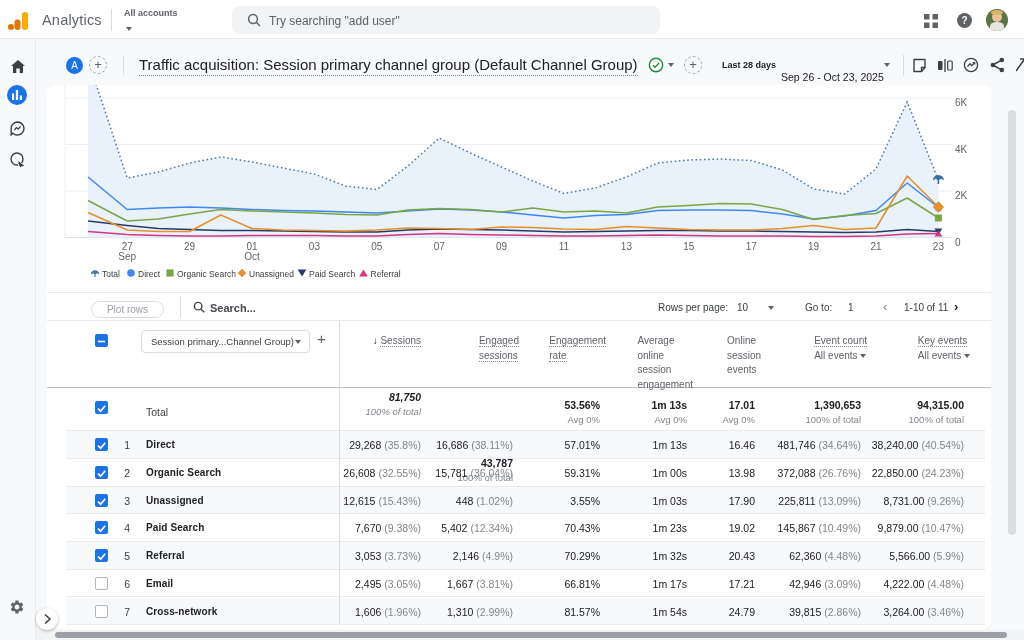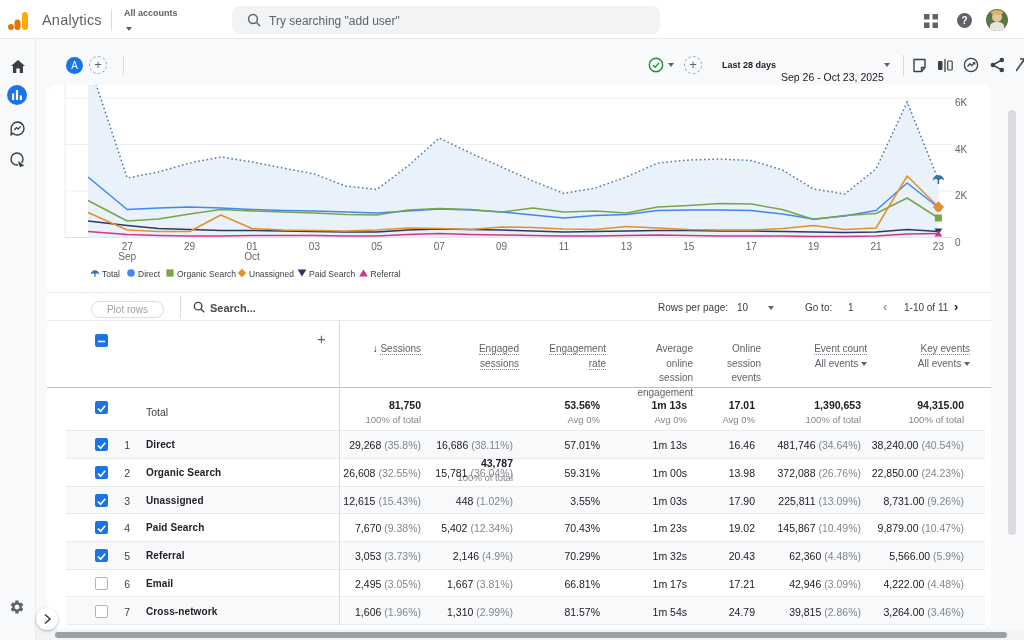--- a/index.html
+++ b/index.html
@@ -33,21 +33,21 @@
 .legend span.lt { position:absolute; top:4px; }
 
 .toolbar { position:absolute; left:0; top:207px; width:944px; height:29px; border-top:1px solid #e8eaed; border-bottom:1px solid #e8eaed; }
 .plotrows { position:absolute; left:44px; top:8px; width:73px; height:17px; border:1px solid #dadce0; border-radius:13px; color:#9aa0a6; font-size:10px; text-align:center; line-height:15px; }
 .tbdiv { position:absolute; left:133px; top:3px; width:1px; height:22px; background:#dadce0; }
 .searchtx { position:absolute; left:163px; top:9px; font-size:11px; color:#45484d;font-weight:bold; }
 .rpp { position:absolute; top:9px; font-size:10px; color:#3c4043; }
 
 .vdiv { position:absolute; left:339px; top:321px; width:1px; height:304px; background:#dadce0; }
 .thead { position:absolute; left:0; top:237px; width:944px; height:66px; border-bottom:1px solid #bdc1c6; }
-.hlabel { font-size:10px; color:#5f6368; line-height:14.5px; text-align:right; position:absolute; top:20px; }
+.hlabel { font-size:10px; color:#5f6368; line-height:14.5px; text-align:left; position:absolute; top:12px; }
 .hlabel .u { border-bottom:1px dotted #80868b; }
 .dimpill { position:absolute; left:94px; top:8px; width:169px; height:23px; border:1px solid #dadce0; border-radius:4px; font-size:9.5px; color:#3c4043; line-height:21px; padding-left:9px; }
 .trow { position:absolute; left:19px; width:919px; height:27.7px; border-bottom:1px solid #e8eaed; }
 .tint { background:#f8f9fb; }
 .cell { position:absolute; font-size:10.5px; color:#202124; top:8px; white-space:nowrap; }
 .cell .pct { color:#80868b; }
 .rnum { position:absolute; left:36px; width:28px; text-align:right; top:8px; font-size:10.5px; color:#3c4043; }
 .rname { position:absolute; left:80px; top:8px; font-size:10px; font-weight:600; color:#202124; letter-spacing:.1px; }
 .cb { position:absolute; left:29px; top:7px; width:13px; height:13px; border-radius:2px; }
 .cb.on { background:#1a73e8; }
@@ -118,20 +118,21 @@
       </svg>
   <svg width="16" height="16" style="position:absolute;left:9px;top:560px" viewBox="0 0 24 24">
         <path fill="#5f6368" d="M19.14 12.94c.04-.3.06-.61.06-.94 0-.32-.02-.64-.07-.94l2.03-1.58c.18-.14.23-.41.12-.61l-1.92-3.32c-.12-.22-.37-.29-.59-.22l-2.39.96c-.5-.38-1.03-.7-1.62-.94l-.36-2.54c-.04-.24-.24-.41-.48-.41h-3.84c-.24 0-.43.17-.47.41l-.36 2.54c-.59.24-1.13.57-1.62.94l-2.39-.96c-.22-.08-.47 0-.59.22L2.74 8.87c-.12.21-.08.47.12.61l2.03 1.58c-.05.3-.09.63-.09.94s.02.64.07.94l-2.03 1.58c-.18.14-.23.41-.12.61l1.92 3.32c.12.22.37.29.59.22l2.39-.96c.5.38 1.03.7 1.62.94l.36 2.54c.05.24.24.41.48.41h3.84c.24 0 .44-.17.47-.41l.36-2.54c.59-.24 1.13-.56 1.62-.94l2.39.96c.22.08.47 0 .59-.22l1.92-3.32c.12-.22.07-.47-.12-.61l-2.01-1.58zM12 15.6c-1.98 0-3.6-1.62-3.6-3.6s1.62-3.6 3.6-3.6 3.6 1.62 3.6 3.6-1.62 3.6-3.6 3.6z"></path>
       </svg>
 </div>
 
 <div class="titlebar"></div>
 <div class="acirc">A</div>
 <div class="pluscirc" style="left:89px; top:56px;">+</div>
 <div class="titlediv"></div>
+<div class="rtitle">Traffic acquisition: Session primary channel group (Default Channel Group)</div>
 <svg width="16" height="16" style="position:absolute;left:648px;top:57px" viewBox="0 0 16 16">
       <circle cx="8" cy="8" r="6.7" fill="none" stroke="#1e8e3e" stroke-width="1.4"></circle>
       <path d="M5 8.2 L7.2 10.3 L11 5.9" fill="none" stroke="#1e8e3e" stroke-width="1.4"></path>
     </svg>
 <span class="caret" style="position:absolute;left:668px;top:63px"></span>
 <div class="pluscirc" style="left:684px; top:56px;">+</div>
 <div class="datebold">Last 28 days</div>
 <div class="daterange">Sep 26 - Oct 23, 2025</div>
 <span class="caret" style="position:absolute;left:884px;top:63px"></span>
 <div class="hdrdiv2"></div>
@@ -234,36 +235,37 @@
     <div class="rpp" style="left:801px;">1</div>
     <div class="rpp" style="left:836px;color:#80868b;font-size:13px;top:6px;">‹</div>
     <div class="rpp" style="left:857px;">1-10 of 11</div>
     <div class="rpp" style="left:907px;color:#202124;font-size:13px;top:6px;font-weight:bold;">›</div>
   </div>
 
   <div class="thead">
     <div class="cb" style="left:48px;top:12px;background:#1a73e8;"><svg width="13" height="13" viewBox="0 0 13 13">
             <line x1="3" y1="6.5" x2="10" y2="6.5" stroke="#fff" stroke-width="1.6"></line>
           </svg></div>
+    <div class="dimpill">Session primary...Channel Group)<span class="caret" style="position:absolute;right:8px;top:9px;"></span></div>
     <div style="position:absolute;left:270px;top:8px;font-size:15px;color:#5f6368;">+</div>
     <div class="hlabel" style="right:570px;"><span style="color:#202124">↓</span> <span class="u">Sessions</span></div>
     <div class="hlabel" style="right:472px;"><span class="u">Engaged</span><br><span class="u">sessions</span></div>
     <div class="hlabel" style="right:385px;"><span class="u">Engagement</span><br><span class="u">rate</span></div>
     <div class="hlabel" style="right:298px;">Average<br>online<br>session<br>engagement</div>
     <div class="hlabel" style="right:230px;">Online<br>session<br>events</div>
     <div class="hlabel" style="right:124px;"><span class="u">Event count</span><br><span style="font-size:10px;">All events</span> <span class="caret" style="border-top-color:#5f6368;"></span></div>
     <div class="hlabel" style="right:21px;"><span class="u">Key events</span><br><span style="font-size:10px;">All events</span> <span class="caret" style="border-top-color:#5f6368;"></span></div>
   </div>
 
   <div class="totrow">
     <div class="cb on" style="top:12px;"><svg width="13" height="13" viewBox="0 0 13 13">
             <path d="M3 6.5 L5.6 9.2 L10.2 3.8" fill="none" stroke="#fff" stroke-width="1.7"></path>
           </svg></div>
     <div style="position:absolute;left:80px;top:17px;font-size:10.5px;color:#3c4043;">Total</div>
-    <div class="tcell" style="right:564px;top:10px;">
+    <div class="tcell" style="right:564px;top:2px;font-style:italic;">
           <span class="b">81,750</span>
           <span class="s">100% of total</span>
         </div>
     <div class="tcell" style="right:472px;top:26px;margin-top:42px;">
           <span class="b">43,787</span>
           <span class="s">100% of total</span>
         </div>
     <div class="tcell" style="right:385px;top:10px;">
           <span class="b">53.56%</span>
           <span class="s">Avg 0%</span>

